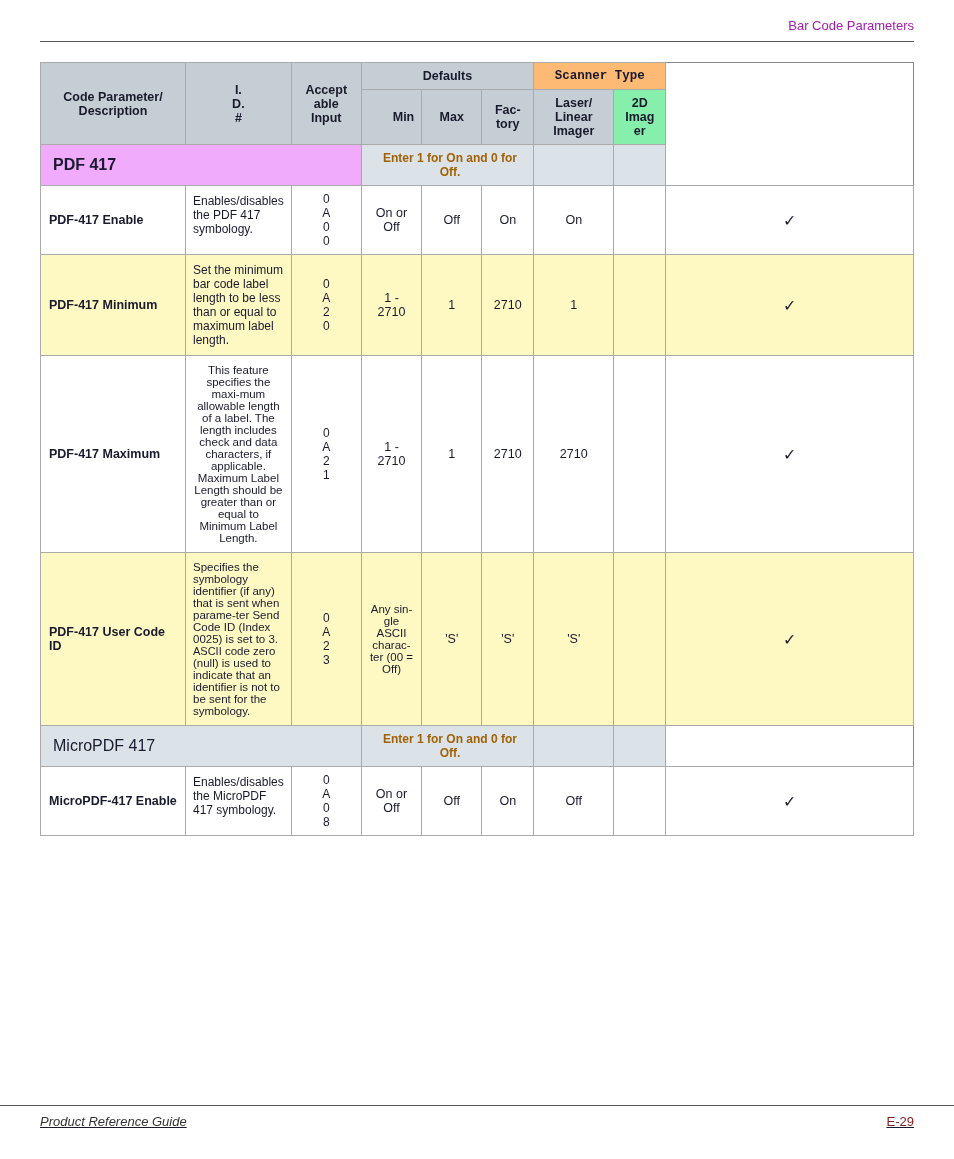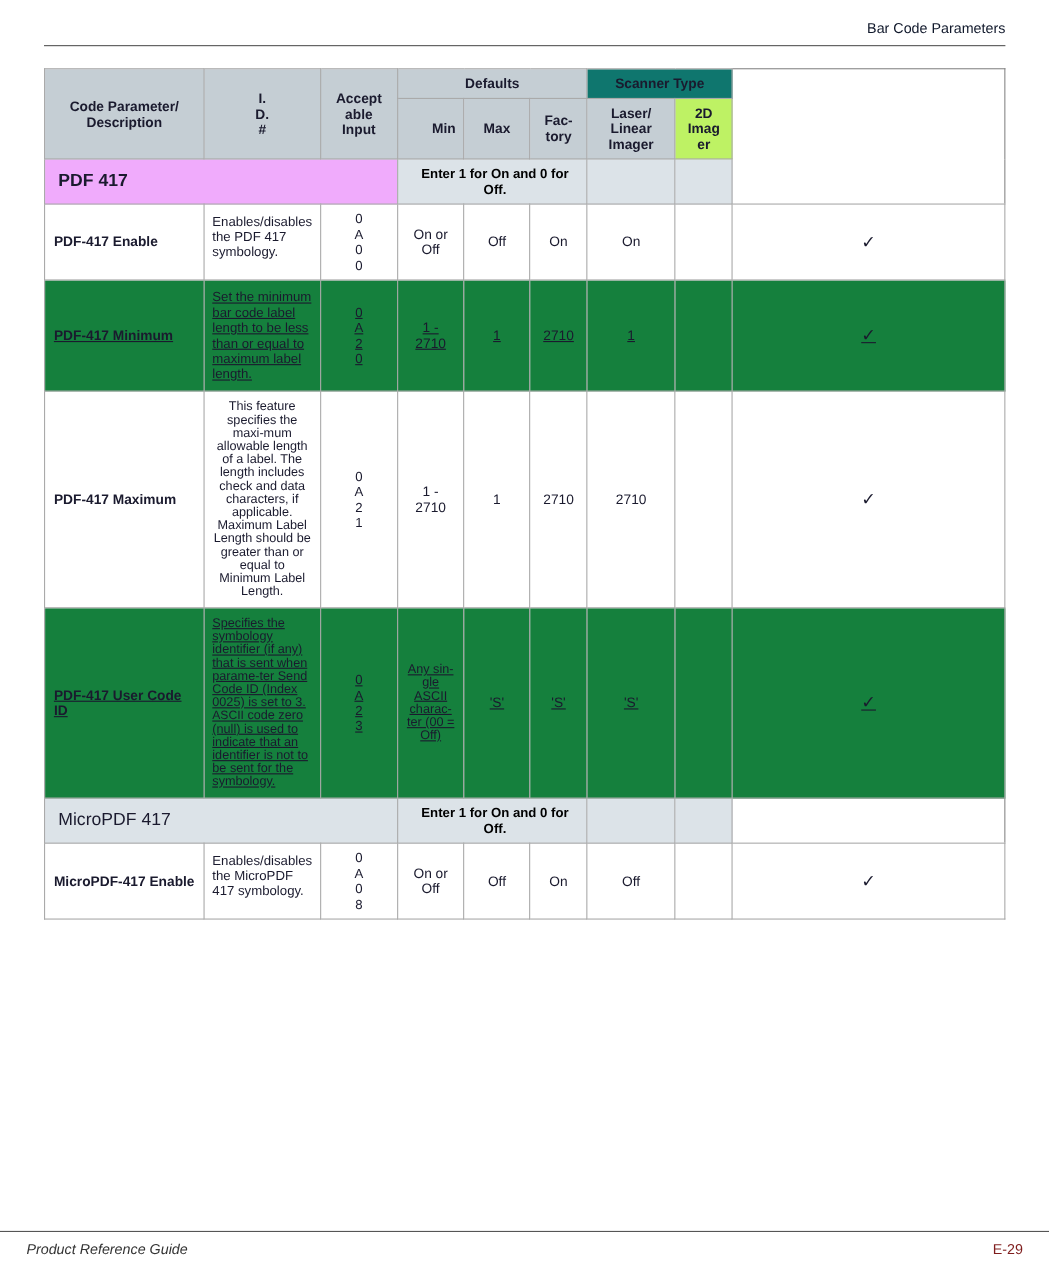--- a/index.html
+++ b/index.html
@@ -9,21 +9,21 @@
       background: #fff;
       color: #1a1a2e;
       width: 954px;
       min-height: 1159px;
       position: relative;
     }
     .page-header {
       text-align: right;
       padding: 18px 40px 8px 40px;
       font-size: 13px;
-      color: #0f172a;
+      color: #a21caf;
     }
     .page-header-line {
       border-top: 1.5px solid #555;
       margin: 0 40px 0 40px;
     }
     .content {
       padding: 20px 40px 20px 40px;
     }
     table {
       width: 100%;
@@ -73,21 +73,21 @@
       background-color: #e8edf0;
       font-weight: bold;
       font-size: 16px;
       color: #1a1a2e;
       text-align: left;
       padding-left: 12px;
     }
     .section-row td.note-cell {
       font-size: 12px;
       font-weight: bold;
-      color: #000000;
+      color: #a16207;
       text-align: center;
     }
 
     
     .data-row td {
       background-color: #fff;
       vertical-align: middle;
     }
     .data-row td.param-name {
       font-weight: bold;
@@ -101,47 +101,47 @@
       vertical-align: top;
       padding: 8px 7px;
     }
     .data-row td.id-cell {
       font-size: 12px;
       text-align: center;
     }
 
     
     .data-row.shaded td {
-      background-color: #15803d;
-      text-decoration: underline;
+      background-color: #fef9c3;
     }
 
     .checkmark {
       font-size: 16px;
       color: #1a1a2e;
     }
 
     
     .ascii-text {
       font-variant: small-caps;
       font-size: 11px;
     }
 
     
     .page-footer {
       position: absolute;
-      bottom: 16px;
+      bottom: 30px;
       left: 0;
       right: 0;
-      padding: 0 24px;
+      padding: 0 40px;
       display: flex;
       justify-content: space-between;
       align-items: center;
       border-top: 1.5px solid #555;
       padding-top: 8px;
+      text-decoration: underline;
     }
     .footer-left {
       font-style: italic;
       font-size: 13px;
       color: #333;
     }
     .footer-right {
       font-size: 13px;
       color: #7f1d1d;
     }
@@ -163,38 +163,38 @@
         </th>
         <th class="col-id" rowspan="2" style="background:#c5ced4;">
           <span>I.<br>D.<br>#</span>
         </th>
         <th class="col-accept" rowspan="2" style="background:#c5ced4;">
           <span>Accept<br>able<br>Input</span>
         </th>
         <th colspan="3" style="background:#c5ced4;">
           <span>Defaults</span>
         </th>
-        <th colspan="2" style="background:#0f766e;">
+        <th colspan="2" style="background:#fdba74;font-family:Liberation Mono, monospace;">
           <span>Scanner Type</span>
         </th>
       </tr>
       <tr class="header-main">
         <th class="col-min" style="background:#c5ced4;">
           <span>Min</span>
         </th>
         <th class="col-max" style="background:#c5ced4;">
           <span>Max</span>
         </th>
         <th class="col-factory" style="background:#c5ced4;">
           <span>Fac-<br>tory</span>
         </th>
         <th class="col-laser" style="background:#c5ced4;">
           <span>Laser/<br>Linear<br>Imager</span>
         </th>
-        <th class="col-2d" style="background:#bef264;">
+        <th class="col-2d" style="background:#86efac;">
           <span>2D<br>Imag<br>er</span>
         </th>
       </tr>
     </thead>
     <tbody>
 
       <tr class="section-row">
         <td colspan="3" style="font-size:16px;font-weight:bold;color:#1a1a2e;background:#f0abfc;">
           <span>PDF 417</span>
         </td>

